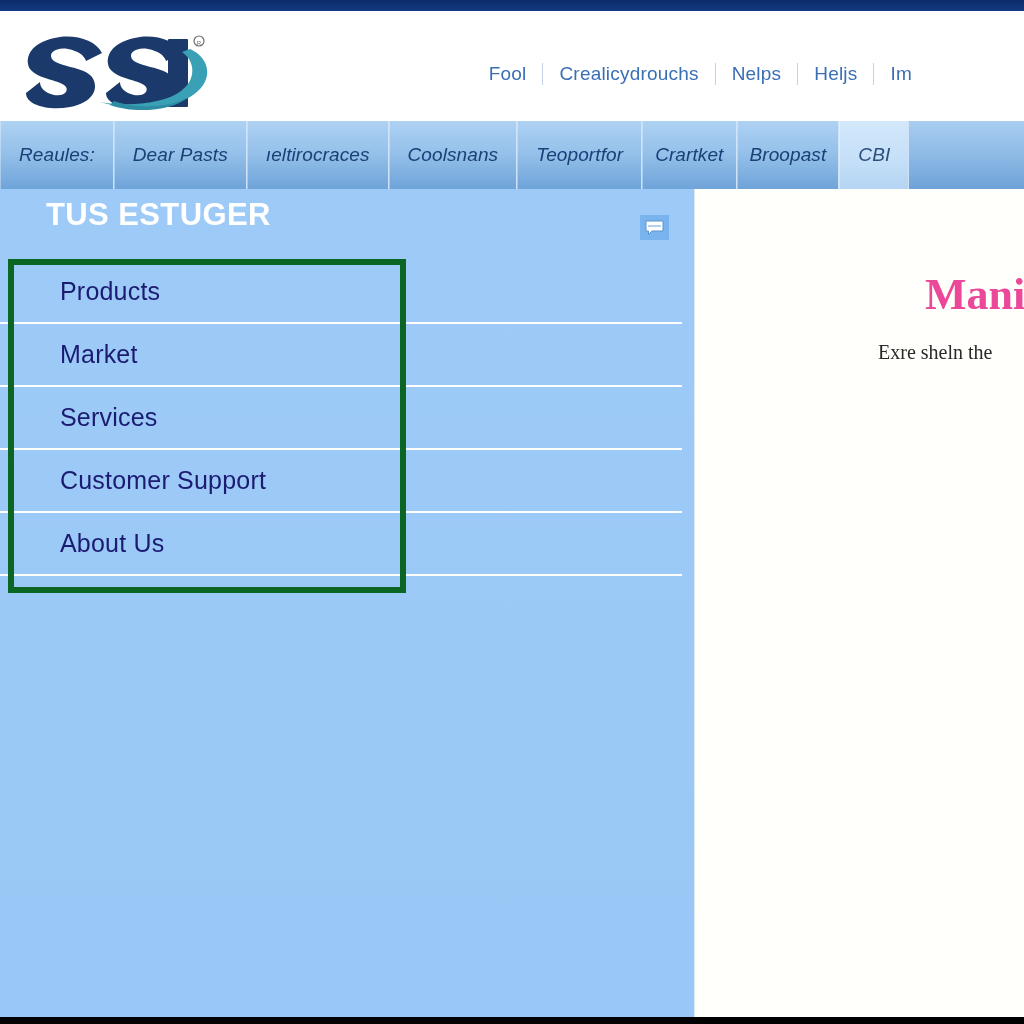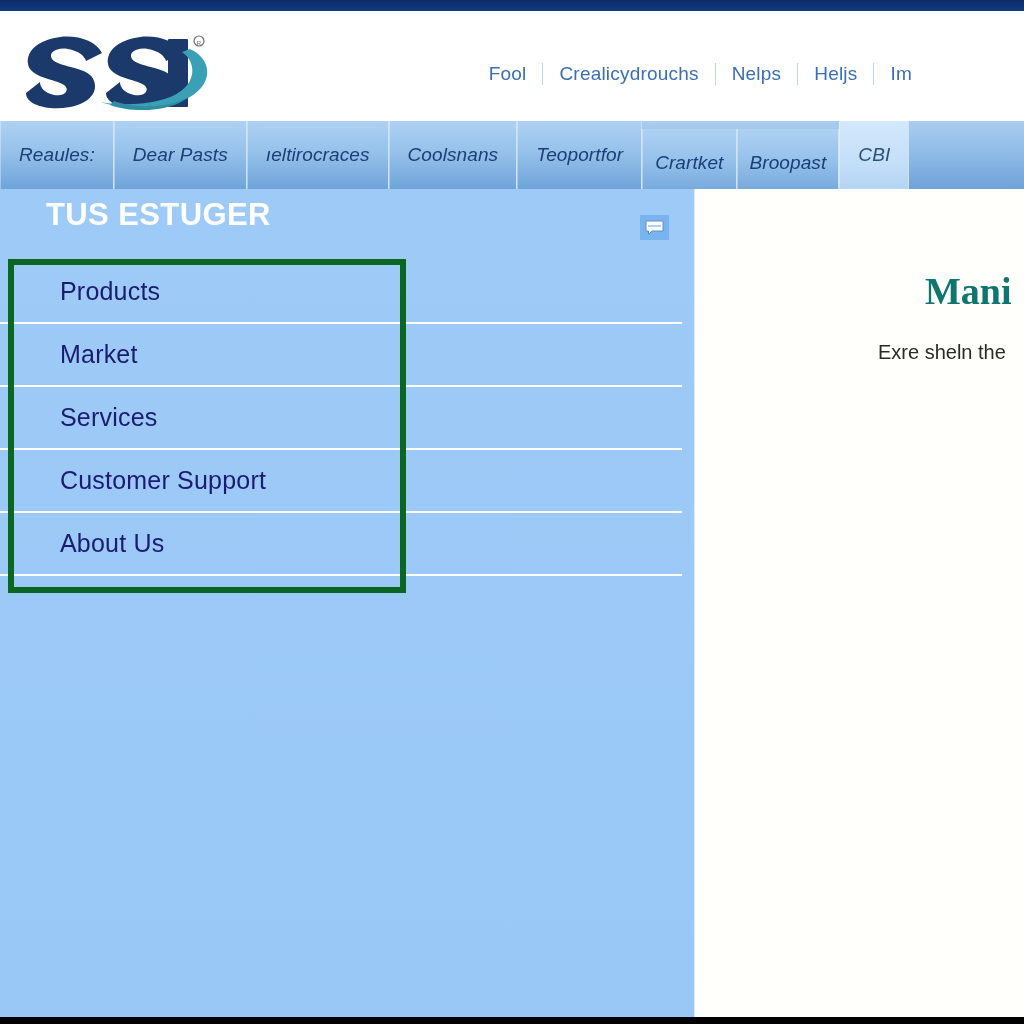--- a/index.html
+++ b/index.html
@@ -93,21 +93,21 @@
     box-sizing: border-box;
     font-size: 19px;
     color: #1b3f77;
     background: linear-gradient(to bottom, #aed2f3 0%, #93bfe9 50%, #6fa4d9 100%);
     border-right: 1px solid #cfe2f6;
     border-left: 1px solid rgba(255,255,255,.35);
     white-space: nowrap;
     letter-spacing: .1px;
     font-style: italic;
   }
-  .nav-tab.narrow { padding: 9px 12px; margin-top: 8px; }
+  .nav-tab.narrow { padding: 9px 12px; }
   .nav-tab.active {
     background: linear-gradient(to bottom, #d3e8fb 0%, #c4dff8 60%, #b4d4f3 100%);
     color: #2c4f7c;
   }
 
   
   .sidebar {
     position: absolute;
     left: 0; top: 189px;
     width: 694px;
@@ -190,29 +190,29 @@
     background: #fffffc;
     border-left: 1px solid #dfe7f0;
     overflow: hidden;
   }
   .content-title {
     position: absolute;
     left: 230px;
     top: 80px;
     font-family: "Liberation Serif", serif;
     font-weight: bold;
-    font-size: 38px;
-    color: #0f766e;
+    font-size: 44px;
+    color: #ec4899;
     white-space: nowrap;
   }
   .content-sub {
     position: absolute;
     left: 183px;
     top: 152px;
-    font-family: Liberation Sans, sans-serif;
+    font-family: Liberation Serif, serif;
     font-size: 20px;
     color: #2a2a2a;
     white-space: nowrap;
   }
 
   
   .bottom-bar {
     position: absolute;
     left: 0;
     top: 1017px;

